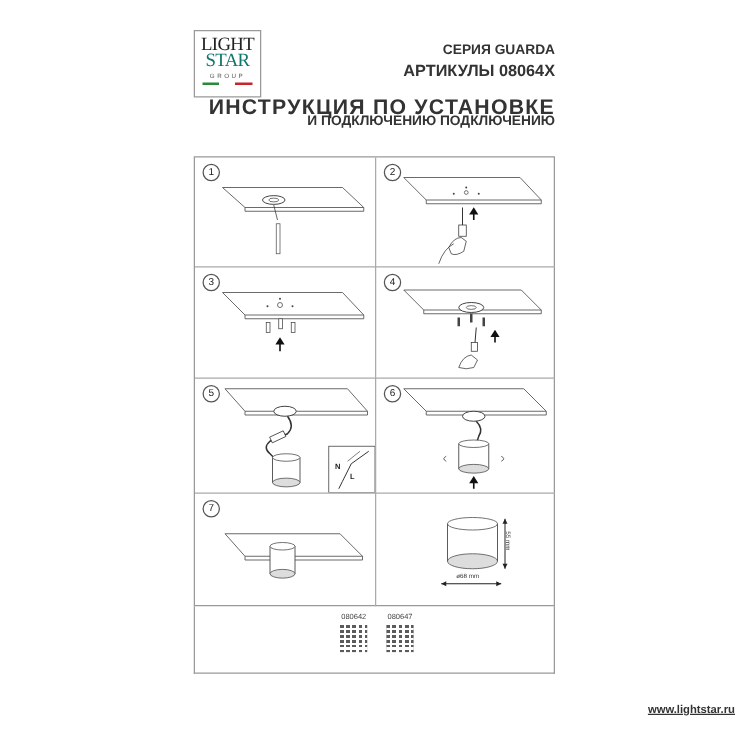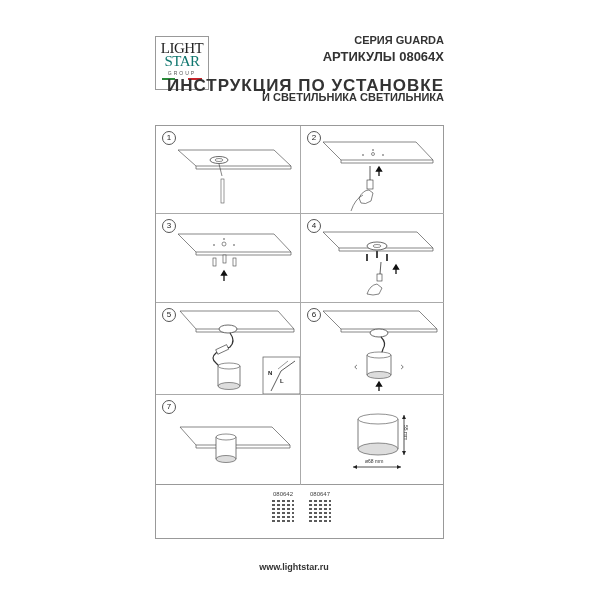--- a/index.html
+++ b/index.html
@@ -1,17 +1,17 @@
 <!DOCTYPE html>
 <html><head>
 <meta charset="utf-8">
 <style>
   html, body { margin:0; padding:0; background:#fff; }
   body { width:600px; height:600px; position:relative; overflow:hidden; font-family:"Liberation Sans", sans-serif; color:#222; }
-  .logo { position:absolute; left:155px; top:36px; width:54px; height:54px; border:1px solid #999; box-sizing:border-box; text-align:center; }
+  .logo { position:absolute; left:155px; top:24px; width:54px; height:54px; border:1px solid #999; box-sizing:border-box; text-align:center; }
   .logo .l1 { font-family:"Liberation Serif", serif; font-size:15px; line-height:13px; margin-top:5px; letter-spacing:-0.5px; color:#222; display:block; }
   .logo .l2 { font-family:"Liberation Serif", serif; font-size:15px; line-height:13px; letter-spacing:-0.5px; color:#0f766e; display:block; }
   .logo .l3 { font-size:5px; letter-spacing:2px; color:#555; display:block; margin-top:2px; }
   .logo .flag { display:block; margin:2px auto 0; width:40px; height:2px; background:linear-gradient(90deg,#2a8a3a 0 33%, #fff 33% 66%, #c8242b 66% 100%); }
   .head { position:absolute; right:156px; text-align:right; font-weight:bold; color:#333; }
   .h1 { top:34px; font-size:11px; }
   .h2 { top:49px; font-size:13px; }
   .h3 { top:76px; font-size:17px; letter-spacing:1px; }
   .h4 { top:91px; font-size:11px; }
   .grid { position:absolute; left:155px; top:125px; width:289px; height:360px; border:1px solid #999; box-sizing:border-box; }
@@ -19,36 +19,36 @@
   .hline { position:absolute; left:0; width:288px; height:1px; background:#aaa; }
   .cell { position:absolute; width:144px; }
   .num { position:absolute; left:6px; top:5px; width:12px; height:12px; border:1px solid #555; border-radius:50%; font-size:8px; line-height:12px; text-align:center; color:#222; }
   .cell svg { position:absolute; left:0; top:0; }
   .qrbox { position:absolute; left:155px; top:485px; width:289px; height:54px; border:1px solid #999; border-top:none; box-sizing:border-box; }
   .qr { position:absolute; top:6px; text-align:center; width:30px; }
   .qr span { font-size:6px; color:#444; display:block; }
   .qr .code { width:22px; height:22px; margin:3px auto 0; background:
       repeating-linear-gradient(0deg,#333 0 2px,#fff 2px 4px),#333; opacity:.8;
       -webkit-mask:repeating-linear-gradient(90deg,#000 0 3px,transparent 3px 5px); }
-  .url { position:absolute; top:562px; left:0; width:588px; text-align:center; font-size:9px; font-weight:bold; color:#333; }
+  .url { position:absolute; top:562px; left:0; width:588px; text-align:right; font-size:9px; font-weight:bold; color:#333;text-decoration:underline; }
 </style>
 </head>
 <body>
 
 <div class="logo">
   <span class="l1">LIGHT</span>
   <span class="l2">STAR</span>
   <span class="l3">GROUP</span>
   <span class="flag"></span>
 </div>
 
 <div class="head h1">СЕРИЯ GUARDA</div>
 <div class="head h2">АРТИКУЛЫ 08064X</div>
 <div class="head h3">ИНСТРУКЦИЯ ПО УСТАНОВКЕ</div>
-<div class="head h4">И СВЕТИЛЬНИКА СВЕТИЛЬНИКА</div>
+<div class="head h4">И ПОДКЛЮЧЕНИЮ ПОДКЛЮЧЕНИЮ</div>
 
 <div class="grid">
   <div class="vline"></div>
   <div class="hline" style="top:87px"></div>
   <div class="hline" style="top:176px"></div>
   <div class="hline" style="top:268px"></div>
 
   <div class="cell" style="left:0;top:0;height:87px">
     <div class="num">1</div>
     <svg width="144" height="87">

